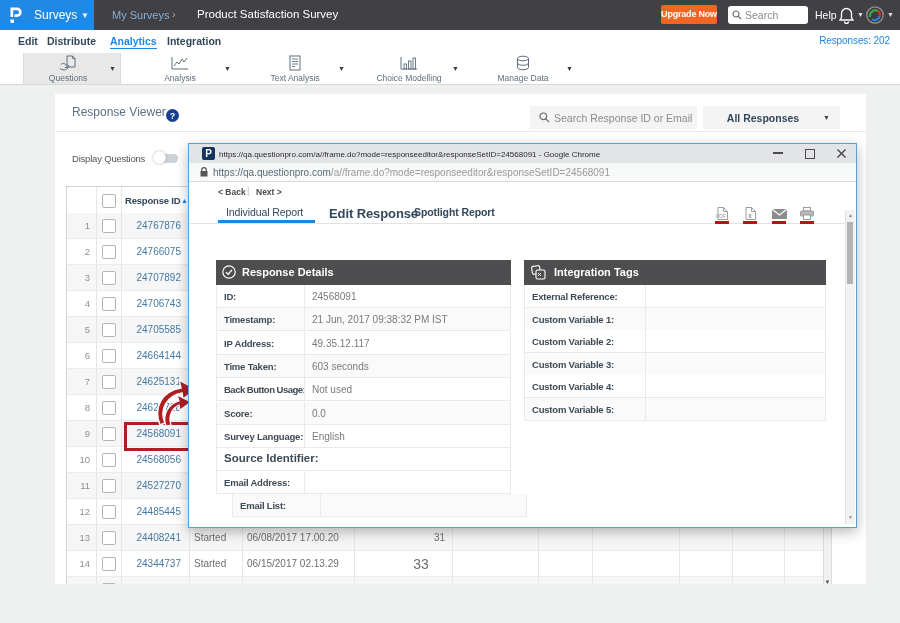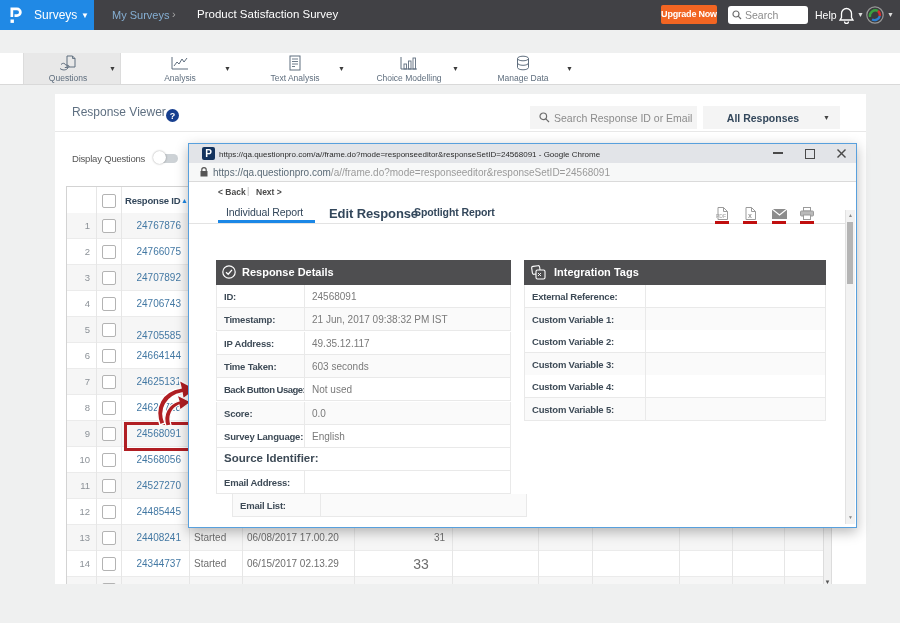--- a/index.html
+++ b/index.html
@@ -62,20 +62,27 @@
 
     <svg class="abs" style="left:866px;top:6px;" width="18" height="18" viewBox="0 0 18 18">
       <circle cx="9" cy="9" r="8.2" fill="#3b3b3e" stroke="#9a9a9a" stroke-width="1.2"></circle>
       <path d="M4 11 A 5.5 5.5 0 0 1 12 5" fill="none" stroke="#3aa13f" stroke-width="2.4"></path>
       <path d="M12 5 A 5.5 5.5 0 0 1 13.8 10" fill="none" stroke="#d62e2e" stroke-width="2.4"></path>
       <path d="M13.8 10 A 5.5 5.5 0 0 1 6 13.5" fill="none" stroke="#2d7fd3" stroke-width="2.4"></path>
     </svg>
     <div class="abs" style="left:887px;top:11px;font-size:7px;color:#ddd;">▼</div>
   </div>
 
+  <div id="navrow">
+    <div class="navitem" style="left:18px;">Edit</div>
+    <div class="navitem" style="left:47px;">Distribute</div>
+    <div class="navitem" style="left:110px;color:#1b87e6;border-bottom:1px solid #1b87e6;padding-bottom:1px;">Analytics</div>
+    <div class="navitem" style="left:167px;">Integration</div>
+    <div class="navitem" style="right:10px;color:#1b87e6;font-weight:normal;font-size:10px;letter-spacing:-0.1px;">Responses: 202</div>
+  </div>
 
   <div id="toolbar">
     <div class="tbgroup" style="left:23px;width:96px;background:#e8e8e8;border-left:1px solid #dcdcdc;border-right:1px solid #dcdcdc;"></div>
 
     <div id="tbg1" class="tbgroup" style="left:34px;width:68px;">
       <svg class="tbicon" width="20" height="17" viewBox="0 0 20 17">
         <path d="M9 1 h5.5 l2.5 2.5 V12 H9 Z" fill="none" stroke="#5f6e7e" stroke-width="1"></path>
         <path d="M14.5 1 v2.5 H17" fill="none" stroke="#5f6e7e" stroke-width="0.9"></path>
         <path d="M3 9.5 c1.5-1.8 4-1.5 4.5 0.3 l3.2 0.8 c0.8 0.3 0.6 1.5-0.4 1.6 l-3.5 0.4" fill="none" stroke="#5f6e7e" stroke-width="1"></path>
         <path d="M2 13.5 c2.5 2 6 2 8-0.5" fill="none" stroke="#5f6e7e" stroke-width="1"></path>
@@ -230,21 +237,21 @@
           <div class="abs" style="left:175px;top:0;width:1px;height:26px;background:#e6e6e6;"></div>
           <div class="abs" style="left:287px;top:0;width:1px;height:26px;background:#e6e6e6;"></div>
           <div class="abs" style="left:385px;top:0;width:1px;height:26px;background:#e6e6e6;"></div>
           <div class="abs" style="left:471px;top:0;width:1px;height:26px;background:#e6e6e6;"></div>
           <div class="abs" style="left:525px;top:0;width:1px;height:26px;background:#e6e6e6;"></div>
           <div class="abs" style="left:612px;top:0;width:1px;height:26px;background:#e6e6e6;"></div>
           <div class="abs" style="left:665px;top:0;width:1px;height:26px;background:#e6e6e6;"></div>
           <div class="abs" style="left:717px;top:0;width:1px;height:26px;background:#e6e6e6;"></div>
           <div class="abs" style="left:0;top:0;width:23px;height:26px;line-height:26px;text-align:right;font-size:9.5px;color:#8c9298;">5</div>
           <div class="abs" style="left:35px;top:6px;width:12px;height:12px;background:#fff;border:1px solid #b3b3b3;border-radius:2px;"></div>
-          <div class="abs" style="left:58px;top:6px;width:56px;height:26px;line-height:26px;text-align:right;font-size:10px;color:#4479a4;">24705585</div>
+          <div class="abs" style="left:58px;top:0;width:56px;height:26px;line-height:26px;text-align:right;font-size:10px;color:#4479a4;">24705585</div>
         </div>
     <div class="abs" style="left:1px;top:157px;width:756px;height:26px;background:#ffffff;border-bottom:1px solid #ebebeb;box-sizing:border-box;">
           <div class="abs" style="left:29px;top:0;width:1px;height:26px;background:#e6e6e6;"></div>
           <div class="abs" style="left:54px;top:0;width:1px;height:26px;background:#e6e6e6;"></div>
           <div class="abs" style="left:122px;top:0;width:1px;height:26px;background:#e6e6e6;"></div>
           <div class="abs" style="left:175px;top:0;width:1px;height:26px;background:#e6e6e6;"></div>
           <div class="abs" style="left:287px;top:0;width:1px;height:26px;background:#e6e6e6;"></div>
           <div class="abs" style="left:385px;top:0;width:1px;height:26px;background:#e6e6e6;"></div>
           <div class="abs" style="left:471px;top:0;width:1px;height:26px;background:#e6e6e6;"></div>
           <div class="abs" style="left:525px;top:0;width:1px;height:26px;background:#e6e6e6;"></div>

